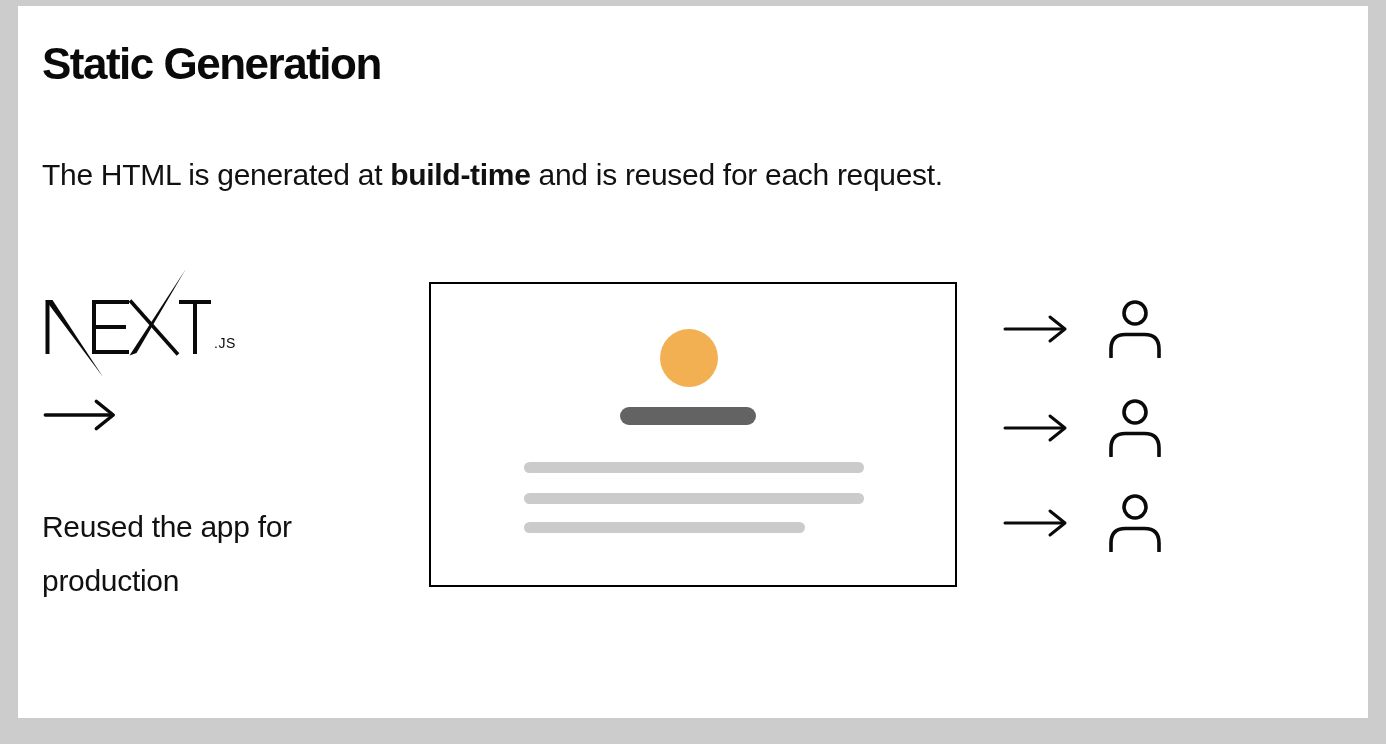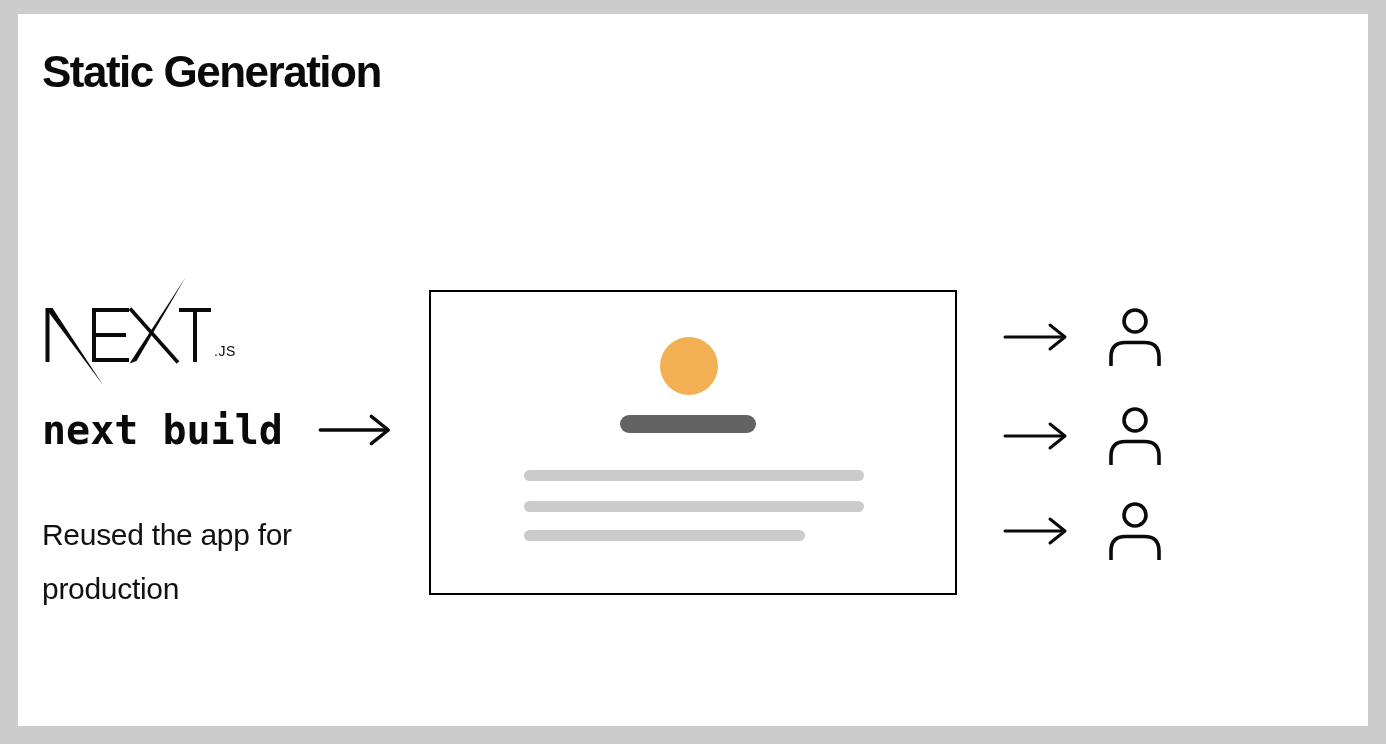--- a/index.html
+++ b/index.html
@@ -12,21 +12,21 @@
   }
   .frame {
     position: absolute;
     inset: 0;
     width: 1386px;
     height: 744px;
   }
   .card {
     position: absolute;
     left: 18px;
-    top: 14px;
+    top: 6px;
     width: 1350px;
     height: 712px;
   }
   .title {
     position: absolute;
     left: 24px;
     top: 34px;
     margin: 0;
     font-size: 44px;
     font-weight: 800;
@@ -151,20 +151,21 @@
   svg { display: block; }
 </style>
 </head>
 <body>
 
 <div class="frame" style="background: rgb(204, 204, 204);">
   <div class="card" style="background: rgb(255, 255, 255);">
 
     <h1 class="title">Static Generation</h1>
 
+    <p class="intro"><span>The HTML is generated at </span><strong>build-time</strong><span> and is reused for each request.</span></p>
 
     <svg class="logo" viewBox="0 0 200 120" fill="none">
 
       <line x1="9.5" y1="36" x2="9.5" y2="90" stroke="#0a0a0a" stroke-width="4"></line>
       <polygon points="7.5,36 14.5,36 65,113" fill="#0a0a0a"></polygon>
 
       <line x1="56" y1="36" x2="56" y2="90" stroke="#0a0a0a" stroke-width="4"></line>
       <line x1="54" y1="38" x2="91" y2="38" stroke="#0a0a0a" stroke-width="4"></line>
       <line x1="54" y1="63" x2="88" y2="63" stroke="#0a0a0a" stroke-width="4"></line>
       <line x1="54" y1="88" x2="91" y2="88" stroke="#0a0a0a" stroke-width="4"></line>
@@ -172,21 +173,20 @@
       <line x1="92" y1="36.5" x2="140" y2="90.5" stroke="#0a0a0a" stroke-width="3.6"></line>
       <polygon points="91.5,91.5 98.5,89 147.5,5.5" fill="#0a0a0a"></polygon>
 
       <line x1="141" y1="38" x2="173" y2="38" stroke="#0a0a0a" stroke-width="4"></line>
       <line x1="157" y1="36" x2="157" y2="90" stroke="#0a0a0a" stroke-width="4"></line>
 
       <text x="176" y="84" font-family="Liberation Sans, sans-serif" font-size="14" letter-spacing="0.5" fill="#0a0a0a">.JS</text>
     </svg>
 
     <div class="cmd-row">
-      <span class="cmd">next build</span>
       <svg width="78" height="34" viewBox="0 0 67 30" fill="none">
         <line x1="2" y1="15" x2="60" y2="15" stroke="#0a0a0a" stroke-width="3" stroke-linecap="round"></line>
         <polyline points="47,3 62,15 47,27" stroke="#0a0a0a" stroke-width="3" fill="none" stroke-linecap="round" stroke-linejoin="round"></polyline>
       </svg>
     </div>
 
     <p class="caption left-caption">Reused the app for production</p>
 
     <div class="page-box">
       <div class="avatar" style="background: rgb(243, 176, 82);"></div>

